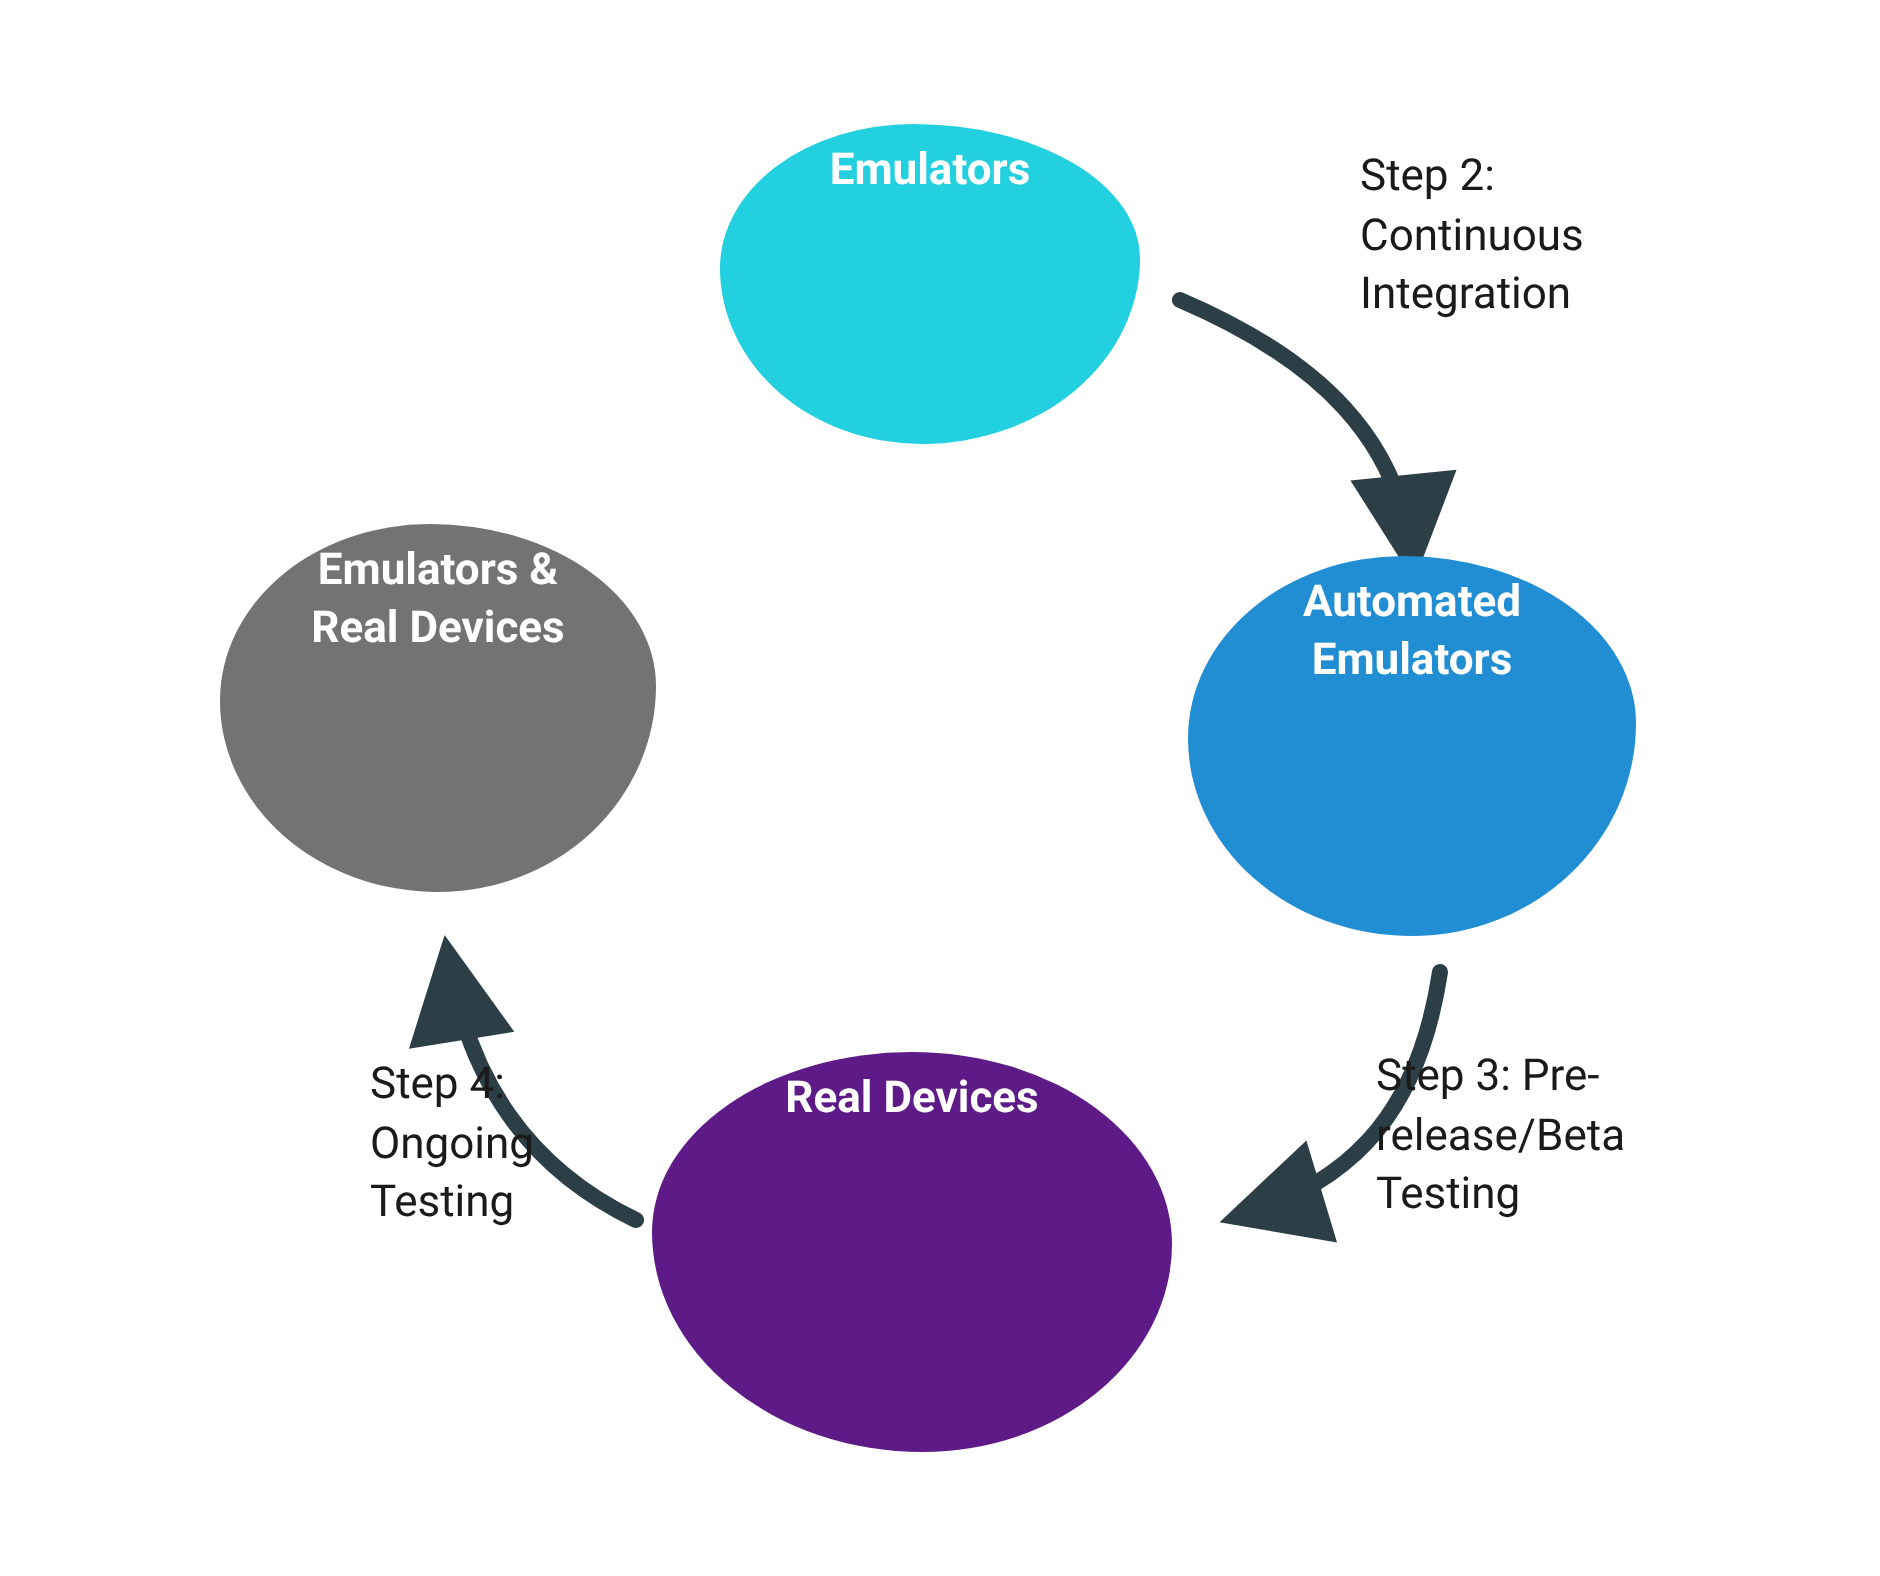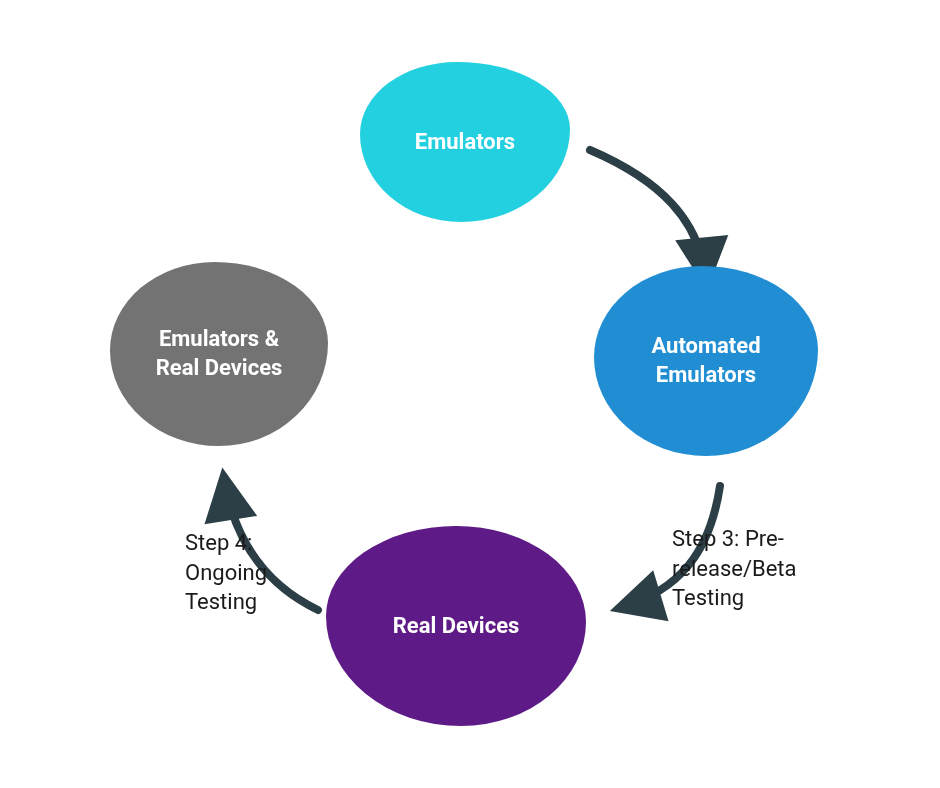--- a/index.html
+++ b/index.html
@@ -13,41 +13,41 @@
     overflow: hidden;
   }
   .stage {
     position: relative;
     width: 940px;
     height: 788px;
   }
   .blob {
     position: absolute;
     display: flex;
-    align-items: center;
+    align-items: flex-start;
     justify-content: center;
     text-align: center;
     color: #ffffff;
     font-weight: 700;
     line-height: 1.3;
     padding: 10px;
     box-sizing: border-box;
   }
   .blob-top {
     left: 360px;
     top: 62px;
     width: 210px;
     height: 160px;
     background: #23d0e0;
     border-radius: 46% 54% 52% 48% / 45% 42% 58% 55%;
     font-size: 22px;
   }
   .blob-right {
     left: 594px;
-    top: 266px;
+    top: 278px;
     width: 224px;
     height: 190px;
     background: #218ed4;
     border-radius: 48% 52% 50% 50% / 48% 44% 56% 52%;
     font-size: 22px;
   }
   .blob-bottom {
     left: 326px;
     top: 526px;
     width: 260px;
@@ -67,21 +67,21 @@
   }
   .label {
     position: absolute;
     font-size: 22px;
     color: #1a1a1a;
     line-height: 1.35;
     font-weight: 400;
   }
   .label-step1 { left: 174px; top: 88px; width: 180px; }
   .label-step2 { left: 680px; top: 74px; width: 200px; }
-  .label-step3 { left: 672px; top: 524px; width: 200px; }
+  .label-step3 { left: 688px; top: 524px; width: 200px; }
   .label-step4 { left: 140px; top: 528px; width: 160px; margin-left: 45px; }
   svg.arrows {
     position: absolute;
     left: 0;
     top: 0;
     width: 940px;
     height: 788px;
     pointer-events: none;
   }
 </style>
@@ -113,16 +113,17 @@
   </div>
 
   <div class="blob blob-bottom">
     <span>Real Devices</span>
   </div>
 
   <div class="blob blob-left">
     <span>Emulators &amp;<br>Real Devices</span>
   </div>
 
+  <div class="label label-step2">Step 2:<br>Continuous<br>Integration</div>
   <div class="label label-step3">Step 3: Pre-<br>release/Beta<br>Testing</div>
   <div class="label label-step4">Step 4:<br>Ongoing<br>Testing</div>
 
 </div>
 
 </body></html>

